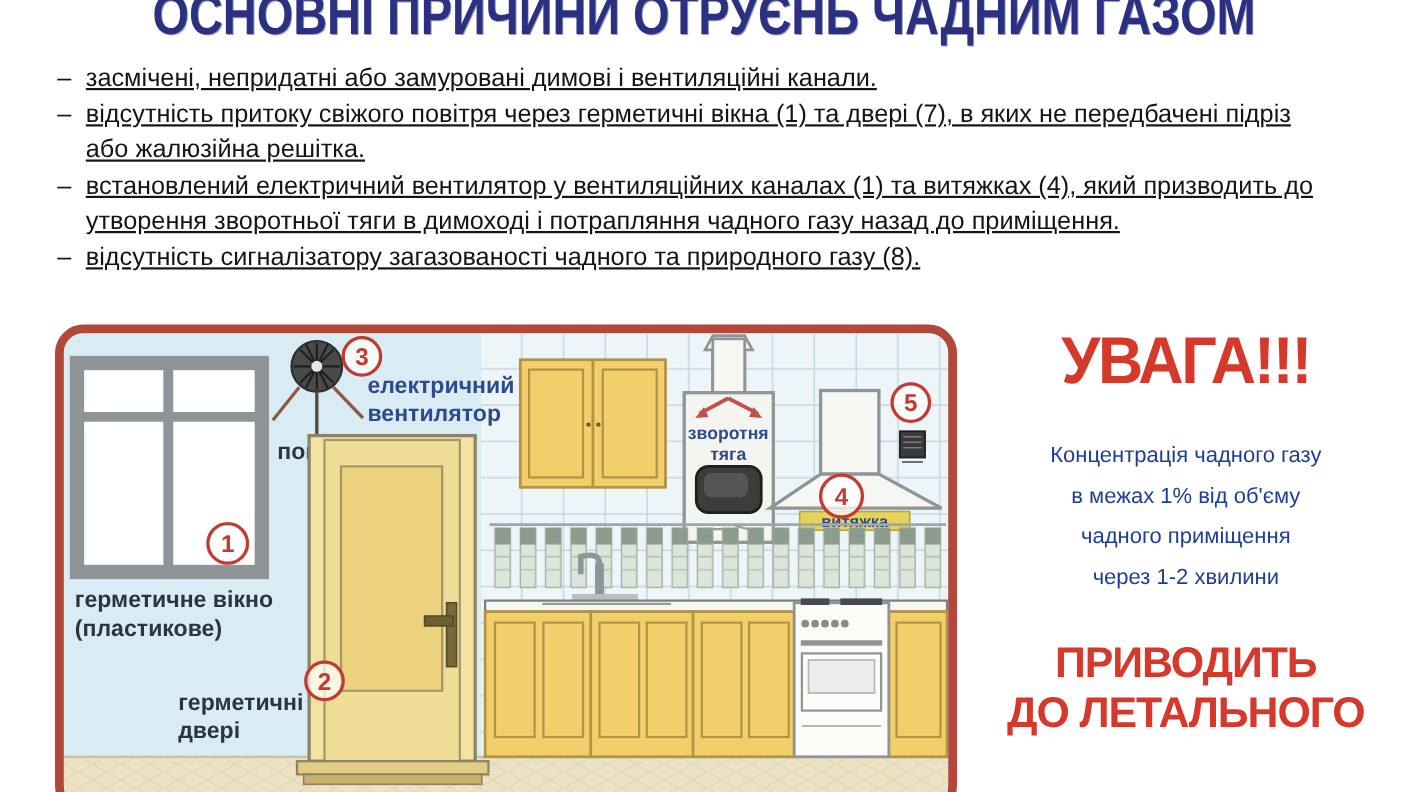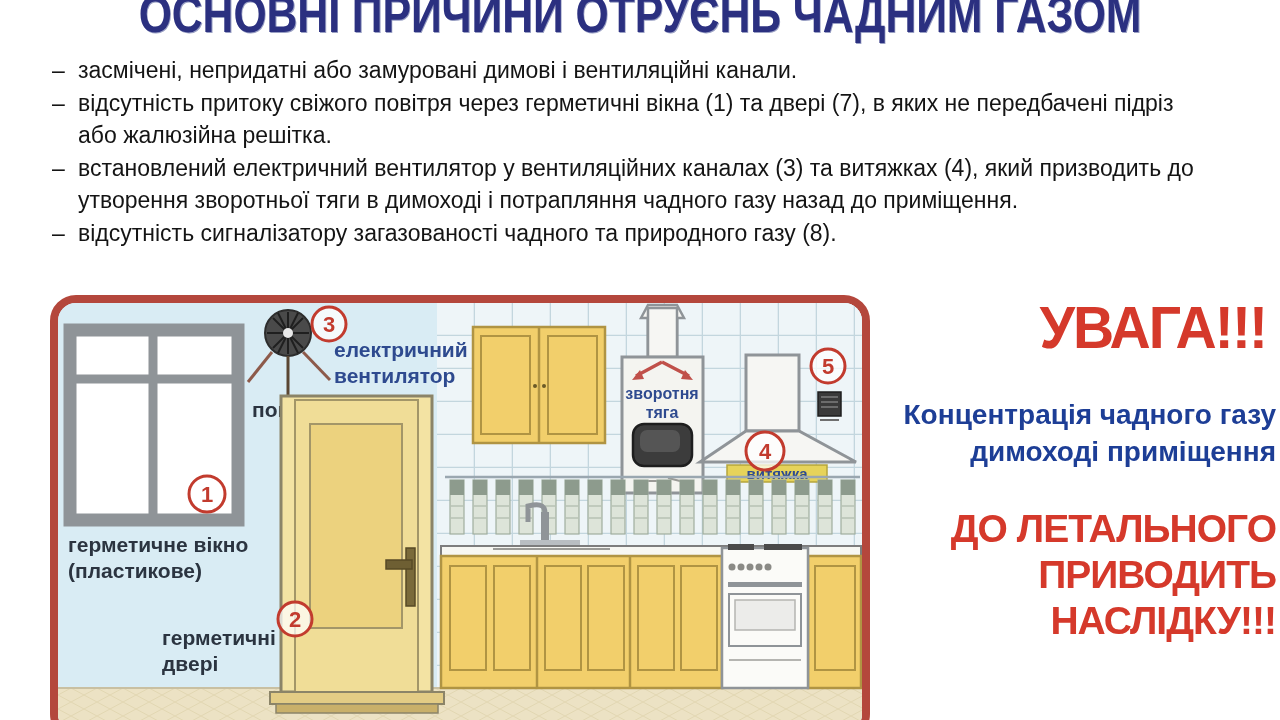--- a/index.html
+++ b/index.html
@@ -16,43 +16,43 @@
     letter-spacing:0px;white-space:nowrap;
     text-shadow:1px 1px 0 #9aa0c4;
   }
   
   .causes{
     position:absolute;left:52px;top:54px;width:1165px;
     font-size:23px;line-height:32px;color:#141414;
   }
   .cause{display:flex;margin-bottom:1px;}
   .cause .dash{flex:0 0 26px;color:#141414;}
-  .cause .txt{flex:1;}
+  .cause .txt{flex:1;text-decoration:underline;}
   
   .panel{
     position:absolute;left:50px;top:295px;width:820px;height:445px;
     border:8px solid #b4473c;border-radius:26px;background:#d9ecf4;
     box-sizing:border-box;overflow:hidden;
   }
   .panel svg{display:block;}
   svg text{font-family:"Liberation Sans", sans-serif;}
   .lbl-blue{fill:#2e4a8f;font-weight:bold;}
   .lbl-dark{fill:#2b3440;font-weight:bold;}
   .marker-circle{fill:#ffffff;fill-opacity:.72;stroke:#c23b2e;stroke-width:3;}
   .marker-num{fill:#c23b2e;font-weight:bold;font-size:22px;text-anchor:middle;}
   
   .warning-col{
-    position:absolute;left:880px;top:293px;width:396px;text-align:right;
+    position:absolute;left:880px;top:293px;width:396px;text-align:center;
   }
   .warning-heading{
     font-size:60px;font-weight:bold;color:#d5392b;letter-spacing:-2px;
     transform:scaleX(.95);transform-origin:center top;
   }
   .warning-body{
-    margin-top:34px;font-size:28px;font-weight:bold;color:#1d3e96;
+    margin-top:34px;font-size:20px;font-weight:normal;color:#1d3e96;
     line-height:37px;
   }
   .warning-result{
     margin-top:36px;font-size:39px;font-weight:bold;color:#d5392b;
     line-height:46px;letter-spacing:-1px;
   }
 </style>
 </head>
 <body>
 
@@ -62,21 +62,21 @@
   <div class="cause">
     <span class="dash">–</span>
     <span class="txt">засмічені, непридатні або замуровані димові і вентиляційні канали.</span>
   </div>
   <div class="cause">
     <span class="dash">–</span>
     <span class="txt">відсутність притоку свіжого повітря через герметичні вікна (1) та двері (7), в яких не передбачені підріз або жалюзійна решітка.</span>
   </div>
   <div class="cause">
     <span class="dash">–</span>
-    <span class="txt">встановлений електричний вентилятор у вентиляційних каналах (3) та витяжках (4), який призводить до утворення зворотньої тяги в димоході і потрапляння чадного газу назад до приміщення.</span>
+    <span class="txt">встановлений електричний вентилятор у вентиляційних каналах (1) та витяжках (4), який призводить до утворення зворотньої тяги в димоході і потрапляння чадного газу назад до приміщення.</span>
   </div>
   <div class="cause">
     <span class="dash">–</span>
     <span class="txt">відсутність сигналізатору загазованості чадного та природного газу (8).</span>
   </div>
 </div>
 
 <div class="panel">
   <svg width="804" height="429" viewBox="58 303 804 429" xmlns="http://www.w3.org/2000/svg">
     <defs>
@@ -243,20 +243,21 @@
       <rect x="735" y="600" width="60" height="30" fill="#ececea" stroke="#b5b5b1" stroke-width="1.5"></rect>
       <line x1="729" y1="660" x2="801" y2="660" stroke="#b5b5b1" stroke-width="2"></line>
     </g>
   </svg>
 </div>
 
 <div class="warning-col">
   <div class="warning-heading">УВАГА!!!</div>
   <div class="warning-body">
     <div>Концентрація чадного газу</div>
-    <div>димоході приміщення</div>
+    <div>в межах 1% від об'єму</div>
+    <div>чадного приміщення</div>
+    <div>через 1-2 хвилини</div>
   </div>
   <div class="warning-result">
+    <div>ПРИВОДИТЬ</div>
     <div>ДО ЛЕТАЛЬНОГО</div>
-    <div>ПРИВОДИТЬ</div>
-    <div>НАСЛІДКУ!!!</div>
   </div>
 </div>
 
 </body></html>

